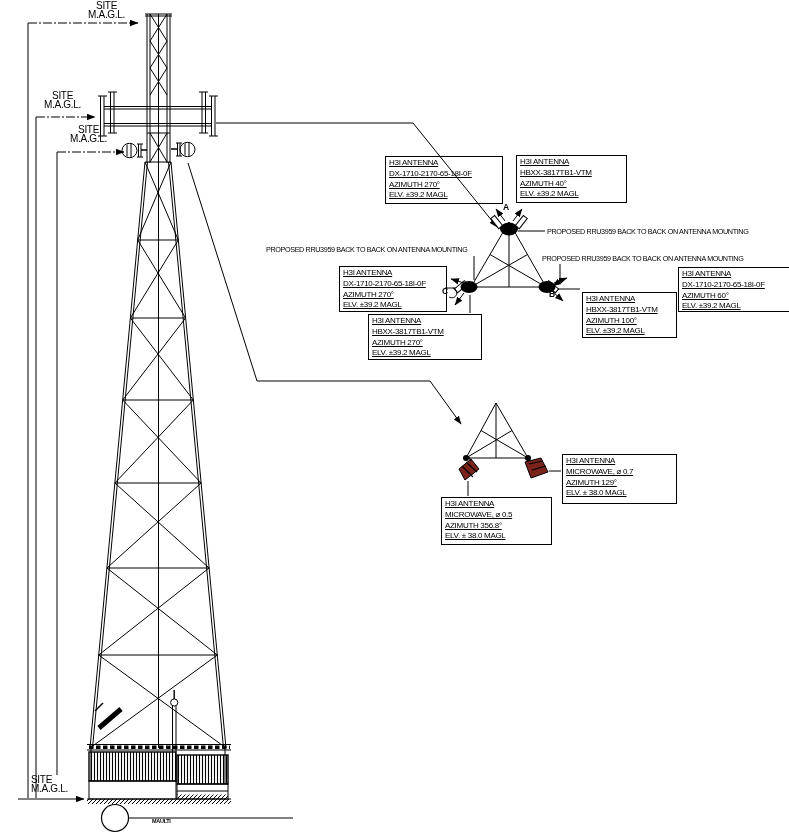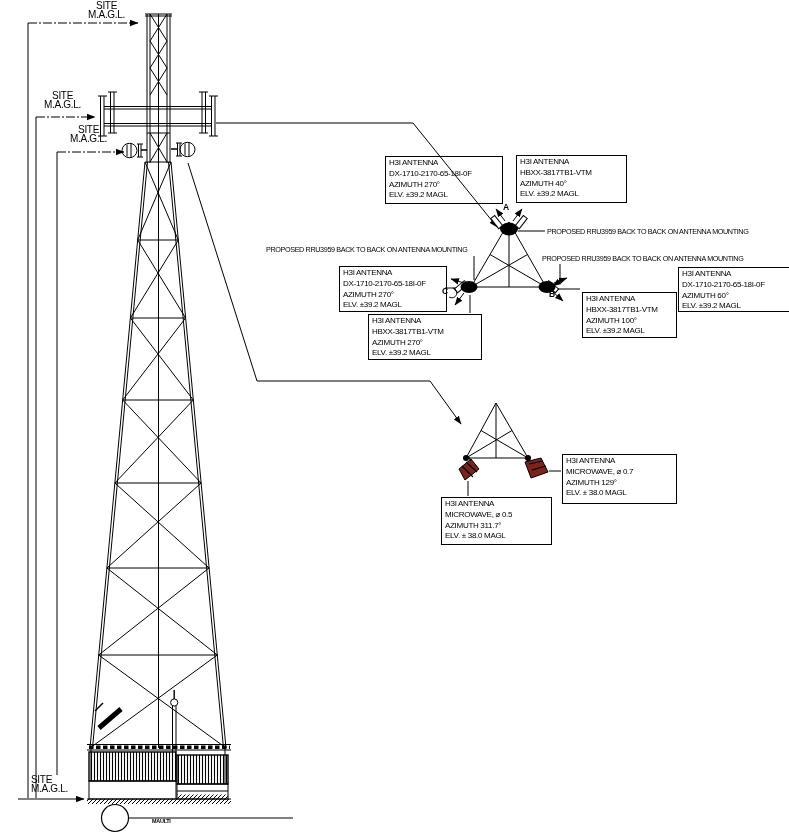--- a/index.html
+++ b/index.html
@@ -1,20 +1,20 @@
 <!DOCTYPE html>
 <html><head>
 <meta charset="utf-8">
 <style>
   html,body{margin:0;padding:0;background:#fff;}
   #sheet{position:relative;width:789px;height:833px;background:#fff;overflow:hidden;
          font-family:"Liberation Sans",sans-serif;color:#000;}
   #linework{position:absolute;left:0;top:0;}
   .abox{position:absolute;border:1px solid #000;padding:1px 3px;background:transparent;
-        font-size:8px;line-height:10.8px;letter-spacing:-0.3px;white-space:nowrap;}
+        font-size:8px;line-height:10.8px;letter-spacing:-0.3px;white-space:nowrap;text-decoration:underline;}
   .abox div{white-space:nowrap;}
   .sitelbl{position:absolute;font-size:10px;line-height:8.6px;letter-spacing:-0.3px;
            text-align:center;white-space:nowrap;}
   .note{position:absolute;font-size:7.2px;letter-spacing:-0.35px;white-space:nowrap;}
   .secletter{position:absolute;font-size:8.5px;font-weight:bold;}
   .tinylbl{position:absolute;font-size:5.5px;font-weight:bold;letter-spacing:-0.3px;
            transform:scaleY(0.9);}
 </style>
 </head>
 <body>
@@ -230,21 +230,21 @@
 <div class="abox" style="left:582px;top:292px;width:87px;height:42px;">
   <div>H3I ANTENNA</div>
   <div>HBXX-3817TB1-VTM</div>
   <div>AZIMUTH  100°</div>
   <div>ELV. ±39.2 MAGL</div>
 </div>
 
 <div class="abox" style="left:441px;top:497px;width:103px;height:44px;">
   <div>H3I ANTENNA</div>
   <div>MICROWAVE, ⌀ 0.5</div>
-  <div>AZIMUTH 311.7°</div>
+  <div>AZIMUTH 356.8°</div>
   <div>ELV. ± 38.0 MAGL</div>
 </div>
 <div class="abox" style="left:562px;top:454px;width:107px;height:46px;">
   <div>H3I ANTENNA</div>
   <div>MICROWAVE, ⌀ 0.7</div>
   <div>AZIMUTH 129°</div>
   <div>ELV. ± 38.0 MAGL</div>
 </div>
 
 <div class="tinylbl" style="left:152px;top:818px;">MAULTI</div>

